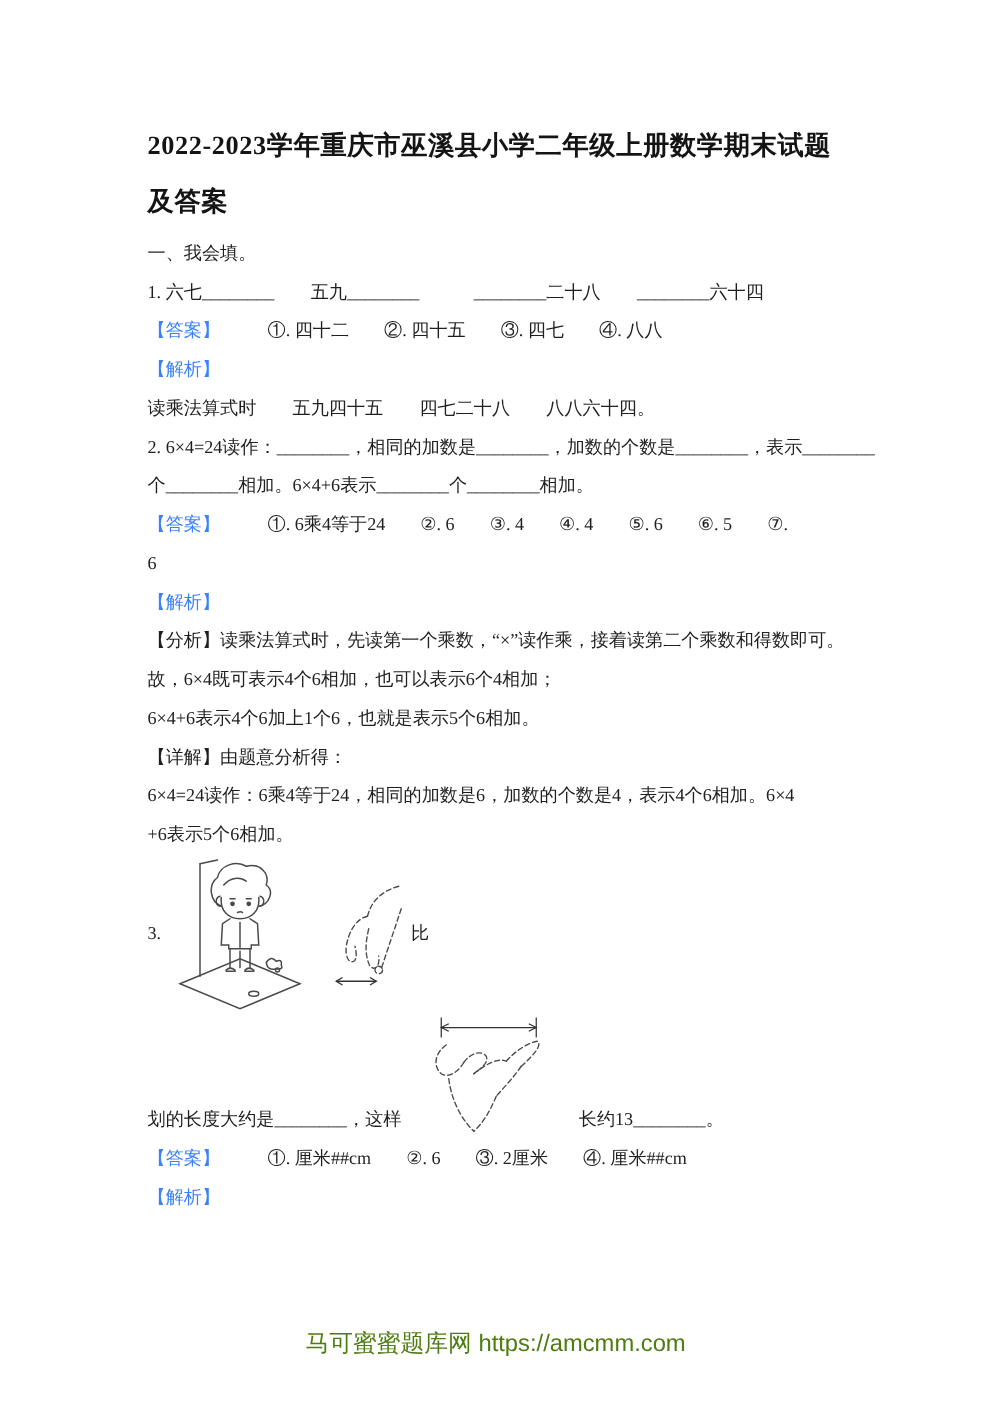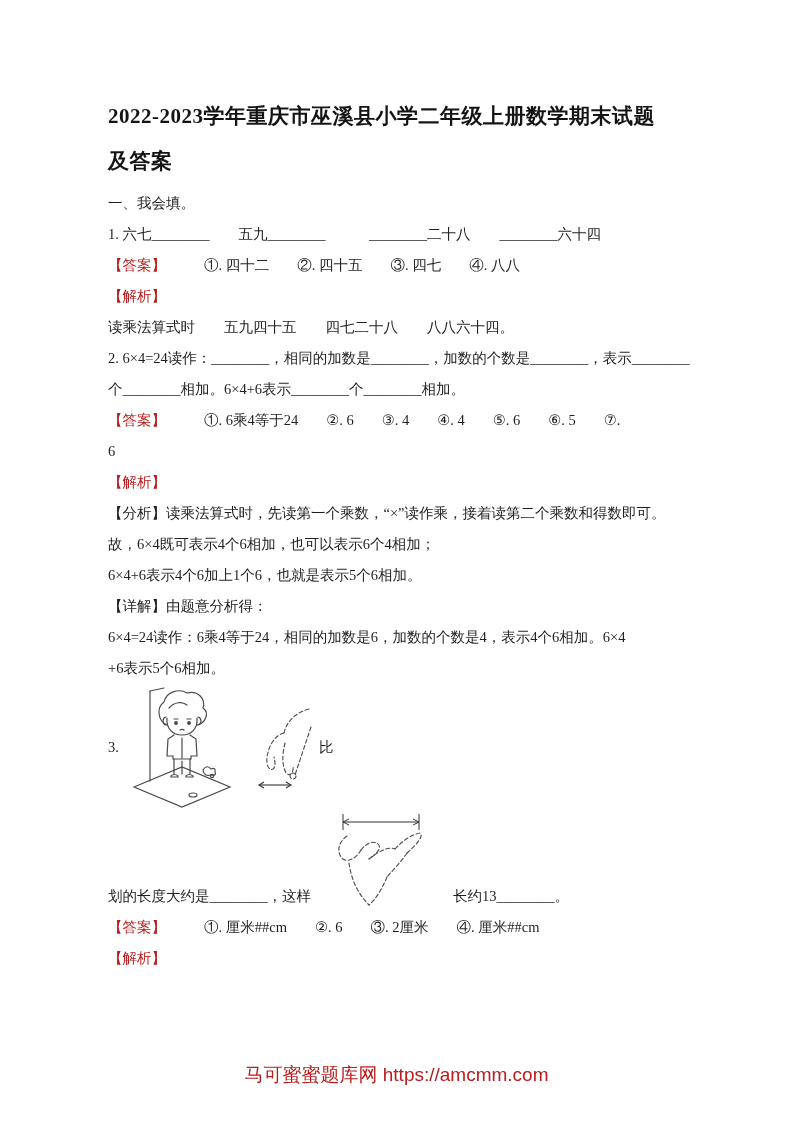--- a/index.html
+++ b/index.html
@@ -7,55 +7,55 @@
     position:relative;
     width:793px;
     height:1122px;
     background:#ffffff;
     overflow:hidden;
     font-family:"Liberation Serif","DejaVu Serif",serif;
     color:#1f1f1f;
   }
   .content{
     position:absolute;
-    left:108px;
+    left:118px;
     top:94px;
     width:576px;
   }
   .title{
     font-size:21px;
     font-weight:bold;
     line-height:45px;
     color:#141414;
     margin:0 0 4px 0;
     letter-spacing:.5px;
   }
   .line{
     font-size:14.5px;
     line-height:31px;
     margin:0;
     white-space:nowrap;
   }
-  .blue{color:#b91c1c;}
+  .blue{color:#3b82f6;}
   .ansrow{display:flex;align-items:baseline;gap:28px;}
   .ansrow .lbl{margin-right:10px;}
   .q3row1{display:flex;align-items:center;height:126px;}
   .q3row1 .qnum{align-self:center;margin-right:12px;}
   .q3row1 .boy{margin-right:10px;}
   .q3row1 .fgap{margin:0 6px;}
   .q3row2{display:flex;align-items:flex-end;height:102px;}
   .q3row2 .hspan{margin:0 12px;}
   .footer{
     position:absolute;
     left:0; right:0;
     top:1062px;
     text-align:center;
     font-family:"Liberation Sans","DejaVu Sans",sans-serif;
     font-size:19px;
-    color:#b91c1c;
+    color:#4d7c0f;
   }
   svg{display:block;}
 </style>
 </head>
 <body>
 
 <div class="page">
   <div class="content">
 
     <div class="title">

